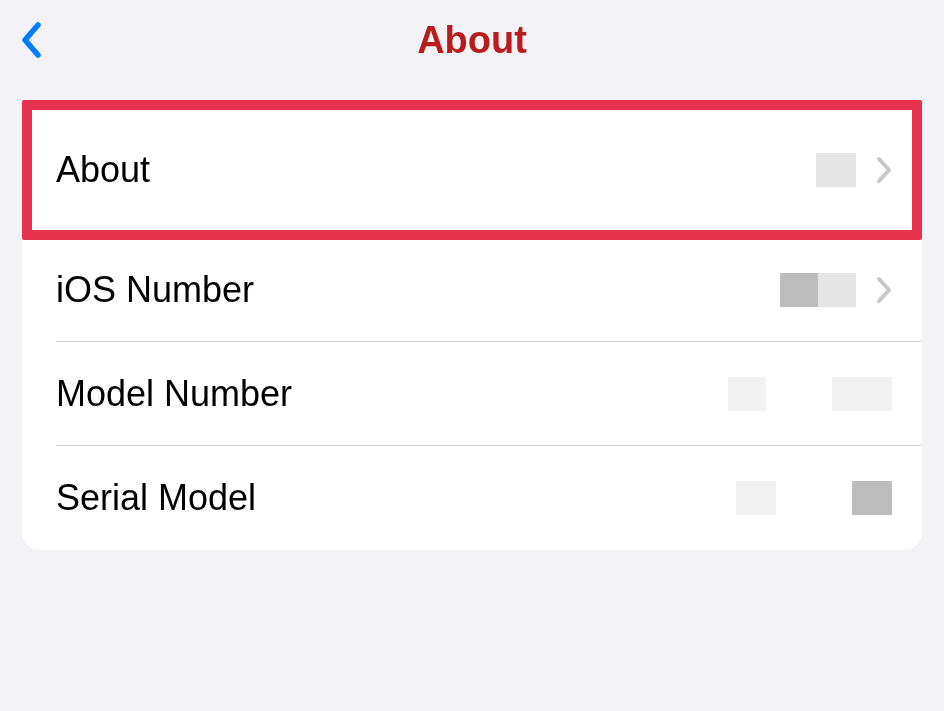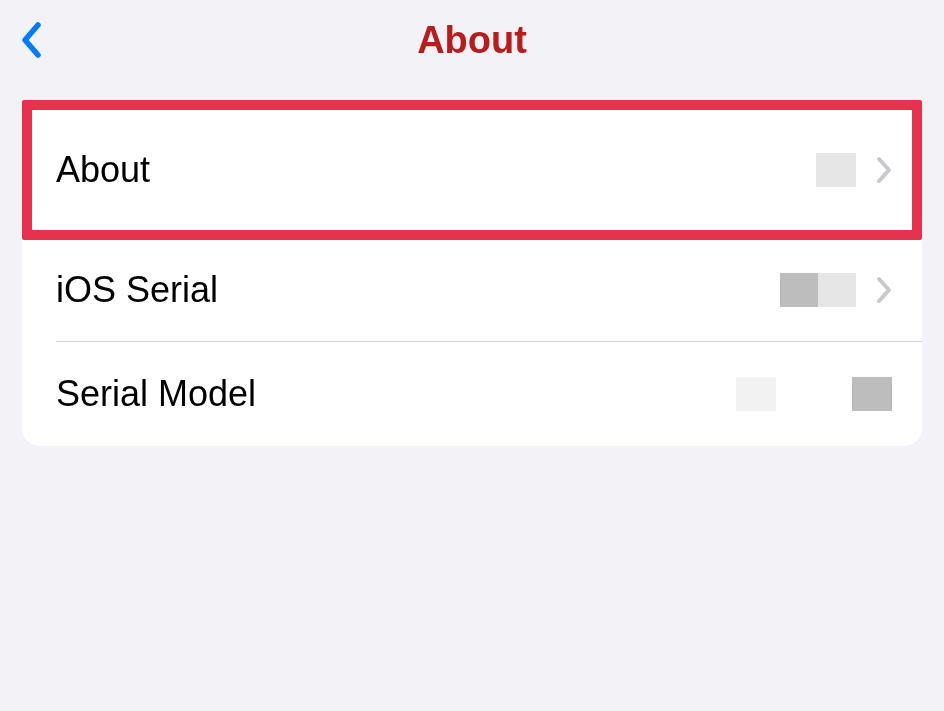--- a/index.html
+++ b/index.html
@@ -142,33 +142,43 @@
         <svg class="chevron-right" viewBox="0 0 16 28" fill="none">
           <path d="M3 3 L13 14 L3 25" stroke="#c7c7cc" stroke-width="4" stroke-linecap="round" stroke-linejoin="round"></path>
         </svg>
       </div>
     </div>
   </div>
 
   <div class="list body-list">
 
     <div class="row">
-      <div class="row-label">iOS Serial</div>
+      <div class="row-label">iOS Number</div>
       <div class="row-right">
         <div class="redacted-group">
           <div class="redacted" style="width:38px;"></div>
           <div class="redacted light" style="width:38px;margin-left:-18px;"></div>
         </div>
         <svg class="chevron-right" viewBox="0 0 16 28" fill="none">
           <path d="M3 3 L13 14 L3 25" stroke="#c7c7cc" stroke-width="4" stroke-linecap="round" stroke-linejoin="round"></path>
         </svg>
       </div>
     </div>
 
 
+    <div class="row">
+      <div class="row-label">Model Number</div>
+      <div class="row-right">
+        <div class="redacted-group">
+          <div class="redacted vlight" style="width:38px;"></div>
+          <div style="width:30px;"></div>
+          <div class="redacted vlight" style="width:60px;"></div>
+        </div>
+      </div>
+    </div>
 
     <div class="row">
       <div class="row-label">Serial Model</div>
       <div class="row-right">
         <div class="redacted-group">
           <div class="redacted vlight" style="width:40px;"></div>
           <div style="width:40px;"></div>
           <div class="redacted" style="width:40px;"></div>
         </div>
       </div>

